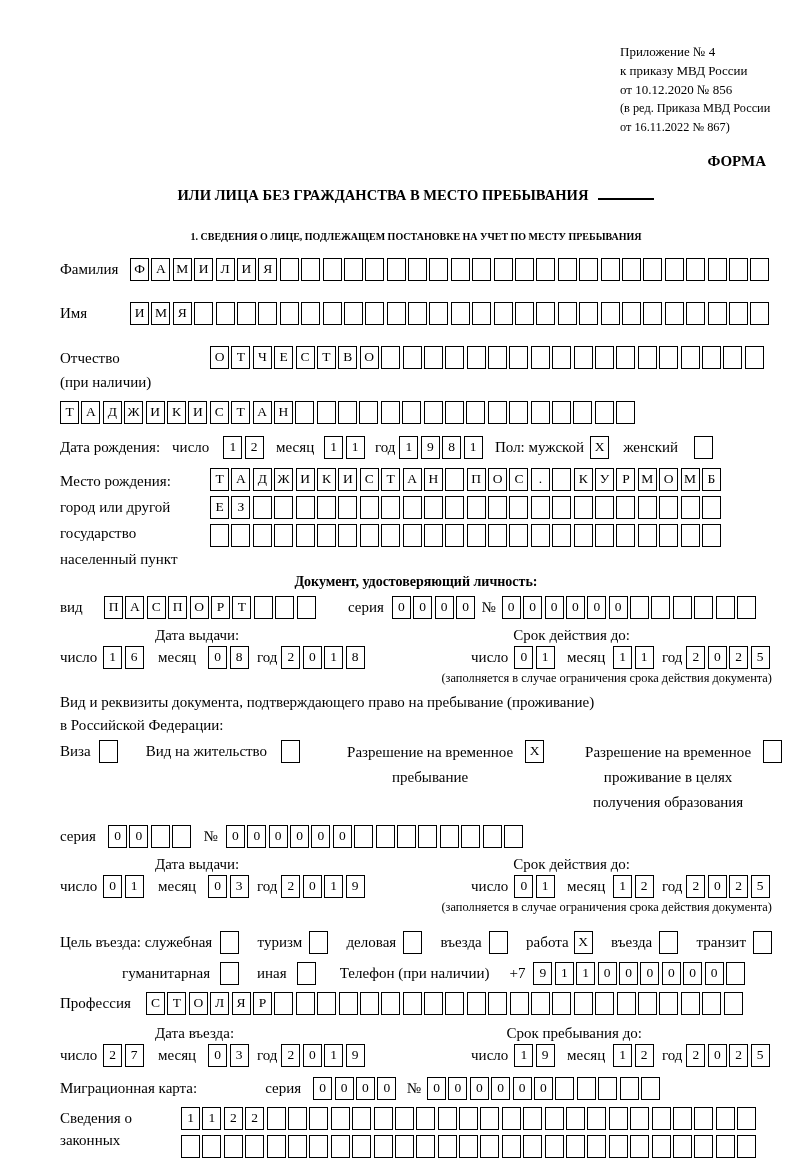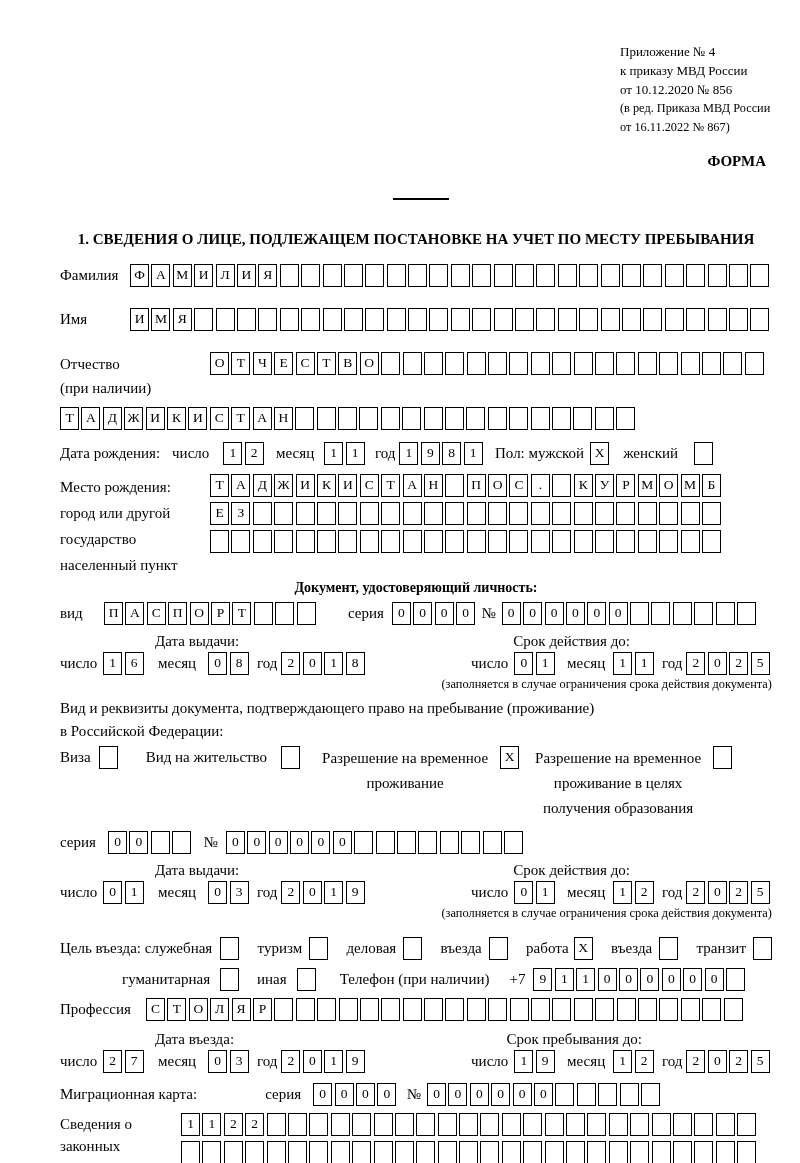--- a/index.html
+++ b/index.html
@@ -6,34 +6,34 @@
   body{width:800px;height:1163px;overflow:hidden;color:#000;
        font-family:"Liberation Serif", serif;font-size:15px;}
   .page{padding:42px 28px 0 60px;box-sizing:border-box;width:800px;}
 
   .ref{margin-left:560px;font-size:13px;line-height:19px;white-space:nowrap;}
   .ref .small{font-size:12.3px;}
   .forma{text-align:right;font-weight:bold;margin:16px 6px 0 0;font-size:15px;}
 
   .title{text-align:center;font-weight:bold;font-size:14.6px;line-height:1.55;margin-top:14px;}
   .title-underline{display:inline-block;width:56px;border-bottom:2px solid #000;margin-left:10px;}
-  .section{font-weight:bold;font-size:15px;margin-top:24px;text-align:center;white-space:nowrap;}
+  .section{font-weight:bold;font-size:10px;margin-top:24px;text-align:center;white-space:nowrap;}
 
   .row{display:flex;align-items:center;margin-top:21px;}
   .row.top{align-items:flex-start;}
   .lbl{white-space:nowrap;}
   .cells{display:flex;flex-wrap:nowrap;}
   .cell,.box{flex:0 0 auto;width:19px;height:23px;box-sizing:border-box;border:1.7px solid #000;
        margin-right:2.4px;display:flex;align-items:center;justify-content:center;
        font-size:13.5px;background:#fff;}
   .box{margin-right:0;}
   .labelcol{line-height:24px;white-space:nowrap;}
   .cellrows .cells{margin-bottom:5px;}
   .note{font-size:12.4px;}
-  .center-txt{text-align:center;line-height:25px;white-space:nowrap;}
+  .center-txt{text-align:center;line-height:25px;white-space:nowrap;margin-left:25px;}
   .dates-labels{display:flex;margin-top:8px;}
   .dates-row{display:flex;align-items:center;margin-top:2px;}
   .dgroup{display:flex;align-items:center;}
   .spread{justify-content:space-between;}
   .pair{display:flex;align-items:center;}
 </style>
 </head>
 <body>
 
 <div class="page">
@@ -43,21 +43,21 @@
     <div>к приказу МВД России</div>
     <div>от 10.12.2020 № 856</div>
     <div class="small">(в ред. Приказа МВД России</div>
     <div class="small">от 16.11.2022 № 867)</div>
   </div>
 
   <div class="forma">ФОРМА</div>
 
   <div class="title">
     <div>
-      <span class="title-underline"></span>
+      <span>ИЛИ ЛИЦА БЕЗ ГРАЖДАНСТВА В МЕСТО ПРЕБЫВАНИЯ</span><span class="title-underline"></span>
     </div>
   </div>
 
   <div class="section">1. СВЕДЕНИЯ О ЛИЦЕ, ПОДЛЕЖАЩЕМ ПОСТАНОВКЕ НА УЧЕТ ПО МЕСТУ ПРЕБЫВАНИЯ</div>
 
   <div class="row" style="margin-top:16px">
     <span class="lbl" style="width:70px">Фамилия</span>
     <div class="cells">
         <span class="cell">Ф</span>
         <span class="cell">А</span>
@@ -403,21 +403,21 @@
       <span class="lbl">Виза</span>
       <span class="box" style="margin-left:8px"></span>
     </div>
     <div class="pair" style="margin-left:28px">
       <span class="lbl">Вид на жительство</span>
       <span class="box" style="margin-left:14px"></span>
     </div>
     <div class="pair top" style="margin-left:22px;align-items:flex-start">
       <div class="center-txt">
         <div>Разрешение на временное</div>
-        <div>проживание</div>
+        <div>пребывание</div>
       </div>
       <span class="box" style="margin-left:12px">X</span>
     </div>
     <div class="pair" style="margin-left:16px;align-items:flex-start">
       <div class="center-txt">
         <div>Разрешение на временное</div>
         <div>проживание в целях</div>
         <div>получения образования</div>
       </div>
       <span class="box" style="margin-left:12px"></span>

